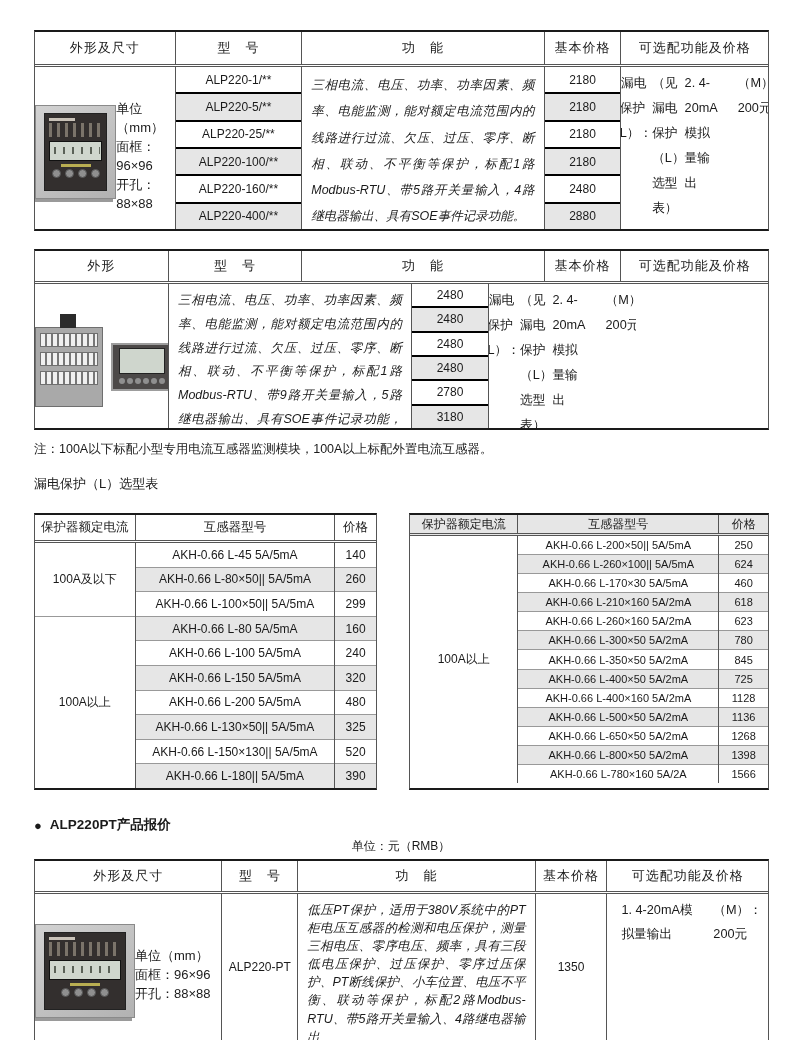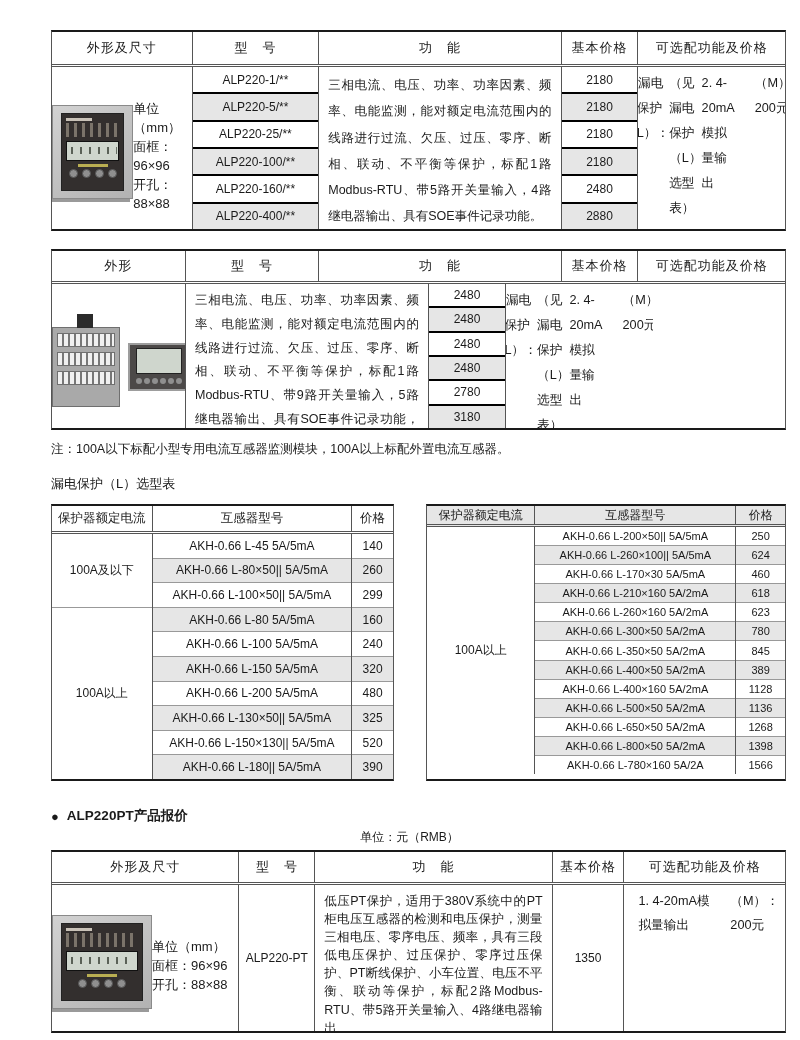--- a/index.html
+++ b/index.html
@@ -1,34 +1,34 @@
 <!DOCTYPE html>
 <html><head>
 <meta charset="utf-8">
 <style>
   * { margin:0; padding:0; box-sizing:border-box; }
   html,body { background:#ffffff; }
   body { width:800px; height:1040px; font-family:"Liberation Sans", sans-serif; color:#1a1a1a; }
-  .page { width:800px; height:1040px; padding:30px 30px 0 51px; overflow:hidden; }
+  .page { width:800px; height:1040px; padding:30px 30px 0 34px; overflow:hidden; }
 
   
   .ptable { width:735px; border-top:2px solid #1a1a1a; border-bottom:2px solid #1a1a1a;
             border-left:1px solid #555; border-right:1px solid #555; background:#fff; }
   .phead { display:flex; height:35px; border-bottom:3px double #555; }
   .phead .hcell { display:flex; align-items:center; justify-content:center;
                   font-size:13px; letter-spacing:1px; height:100%; overflow:hidden; }
   .hcell + .hcell, .pcol + .pcol { border-left:1px solid #555; }
   .pbody { display:flex; }
   .pcol { overflow:hidden; }
   .photo-col { display:flex; flex-direction:row; align-items:center; justify-content:flex-start; padding-top:8px; }
   .stackcol { display:flex; flex-direction:column; }
   .stackcol .rcell { flex:1; display:flex; align-items:center; justify-content:center; font-size:12px; overflow:hidden; }
   .stackcol .rcell + .rcell { border-top:2px solid #000000; }
   .stackcol .rcell:nth-child(even) { background:#e6e6e6; }
-  .func-col { padding:5px 9px; font-size:12.5px; text-align:justify; }
+  .func-col { padding:5px 9px; font-size:12.5px; text-align:justify;font-style:italic; }
   .opts-col { display:flex; flex-direction:row; justify-content:center; padding:4px 6px 4px 10px; font-size:12.7px; }
   .opt-indent { padding-left:20px; }
 
   
   .t1 .c1 { width:140px; } .t1 .c2 { width:127px; } .t1 .c3 { width:243px; }
   .t1 .c4 { width:77px; }  .t1 .c5 { width:148px; }
   .t1 .pbody { height:162px; } .t1 .func-col { line-height:26.3px; }
   .t1 .opts-col { line-height:25px; }
 
   .t2 .c1 { width:133px; } .t2 .c2 { width:134px; } .t2 .c3 { width:243px; }
@@ -71,21 +71,21 @@
   .panel-sm .btns i { width:6px; height:6px; border-radius:50%; background:#8f8f8f; }
 
   
   .note { font-size:12.5px; margin-top:11px; }
   .sel-title { font-size:13px; margin-top:17px; }
   .sec-head { display:flex; align-items:center; gap:8px; font-size:13.5px; font-weight:bold; margin-top:26px; }
   .bullet { font-size:13px; line-height:1; }
   .unit-line { text-align:center; font-size:12px; margin:4px 2px 4px 0; }
 
   
-  .sel-wrap { display:flex; margin-top:11px; }
+  .sel-wrap { display:flex; margin-top:20px; }
   .stable { border-top:2px solid #1a1a1a; border-bottom:2px solid #1a1a1a;
             border-left:1px solid #555; border-right:1px solid #555; background:#fff; }
   .shead { display:flex; border-bottom:3px double #555; }
   .shead .hcell { display:flex; align-items:center; justify-content:center; font-size:12.5px; overflow:hidden; }
   .sbody { display:flex; }
   .scol { display:flex; flex-direction:column; overflow:hidden; }
   .scol + .scol { border-left:1px solid #555; }
   .shead .hcell + .hcell { border-left:1px solid #555; }
   .scell { flex:1; display:flex; align-items:center; justify-content:center; overflow:hidden; white-space:nowrap; }
   .scell + .scell { border-top:1px solid #999; }
@@ -284,21 +284,21 @@
           <div class="scell">AKH-0.66 L-780×160 5A/2A</div>
         </div>
         <div class="scol colC striped">
           <div class="scell">250</div>
           <div class="scell">624</div>
           <div class="scell">460</div>
           <div class="scell">618</div>
           <div class="scell">623</div>
           <div class="scell">780</div>
           <div class="scell">845</div>
-          <div class="scell">389</div>
+          <div class="scell">725</div>
           <div class="scell">1128</div>
           <div class="scell">1136</div>
           <div class="scell">1268</div>
           <div class="scell">1398</div>
           <div class="scell">1566</div>
         </div>
       </div>
     </div>
   </div>
 

